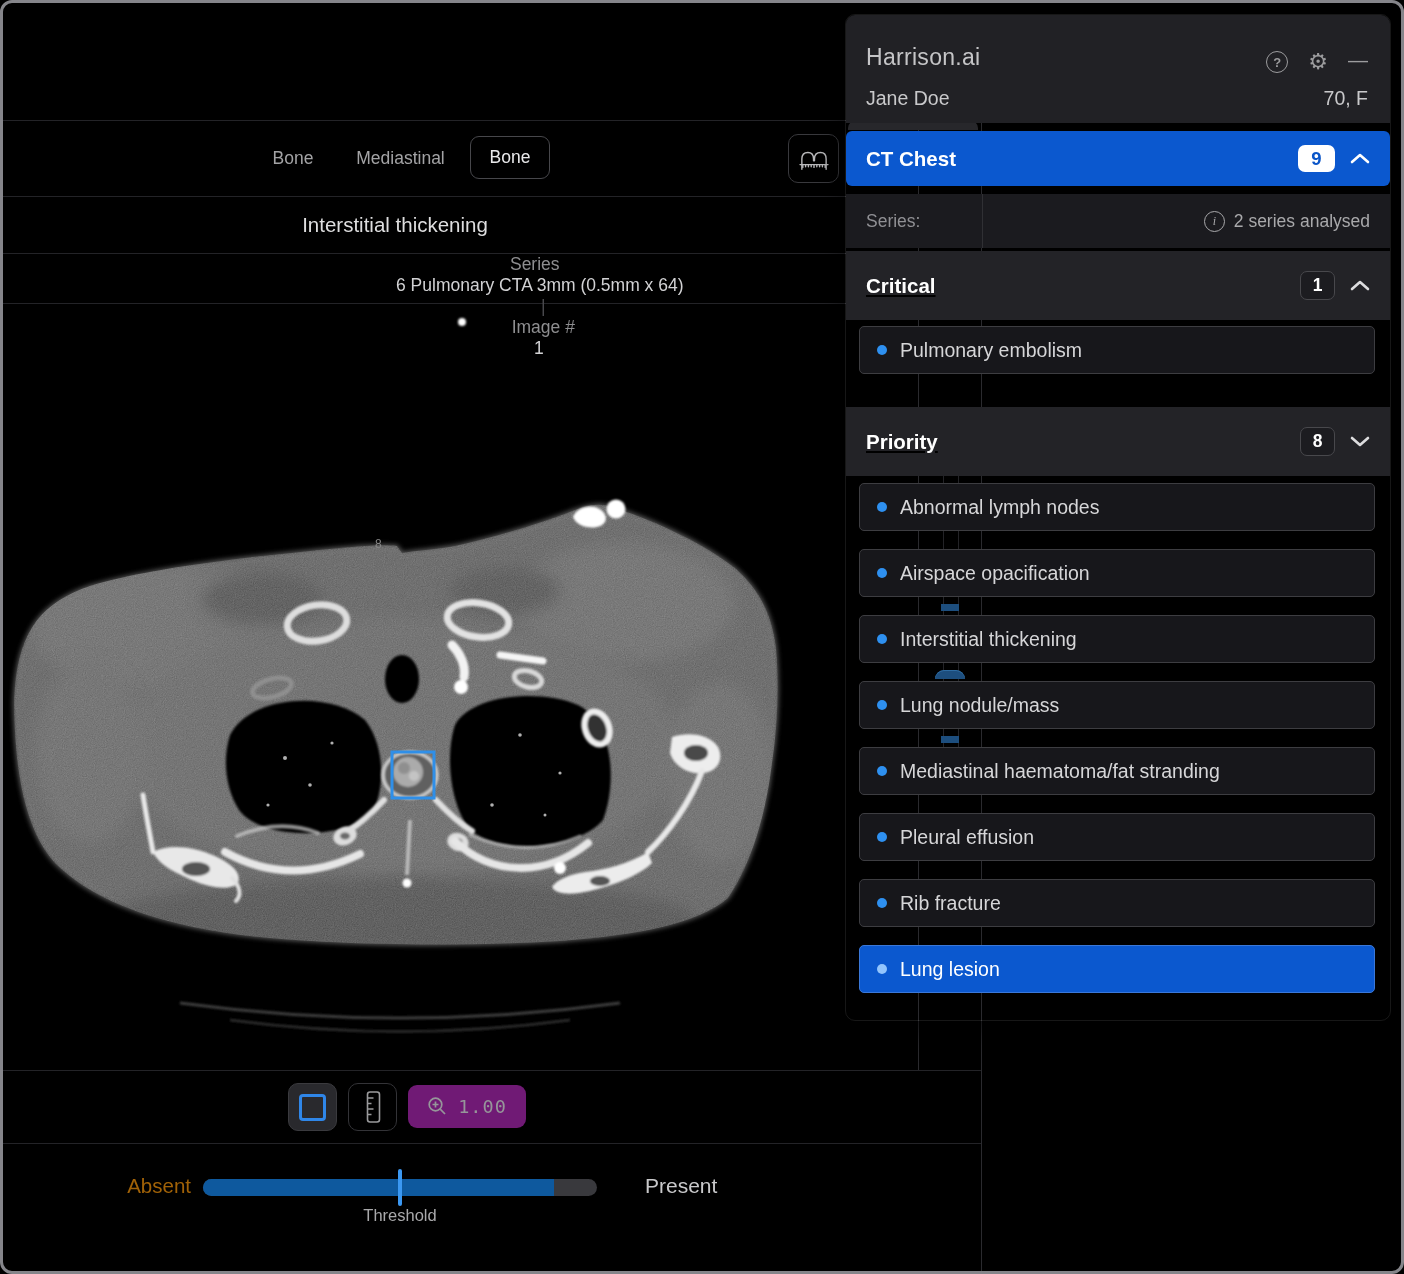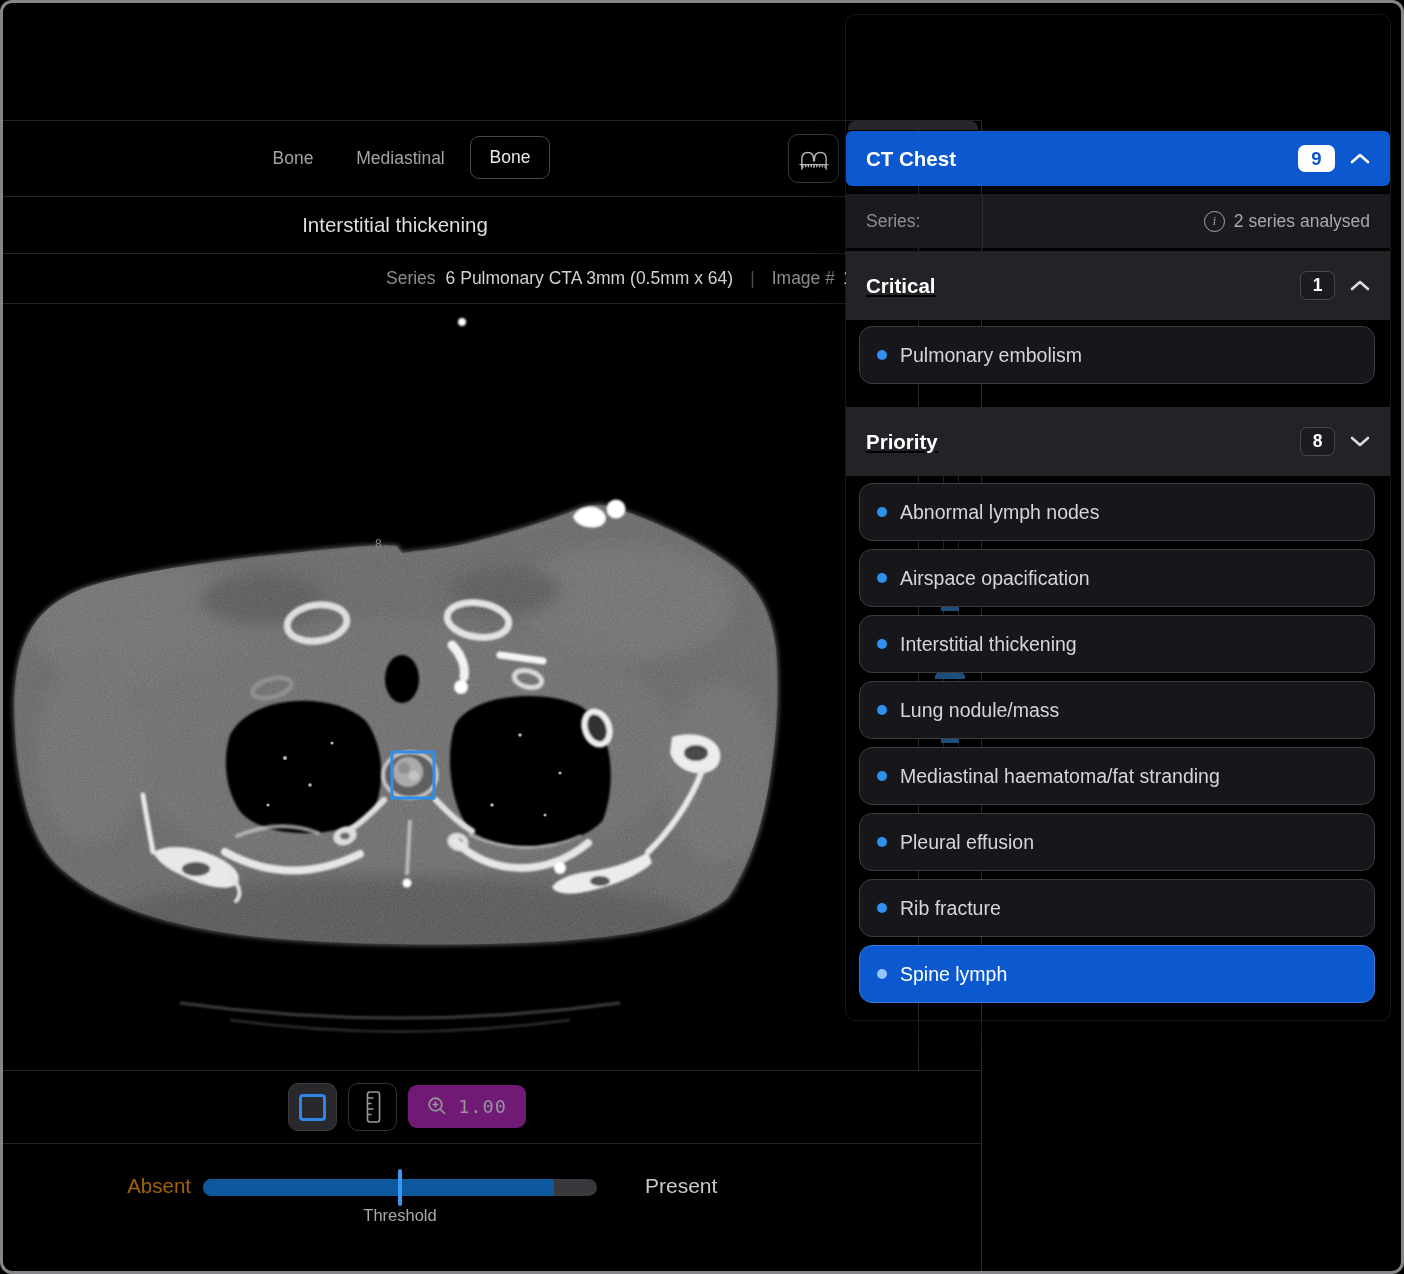--- a/index.html
+++ b/index.html
@@ -30,21 +30,21 @@
   [data-name="tab-bone"]{left:470px;top:136px;width:78px;height:41px;
        border:1.5px solid #47474b;border-radius:9px;color:#e9e9eb;}
   [data-name="measure-button"]{left:788px;top:134px;width:49px;height:47px;
        border:1.5px solid #39393d;border-radius:10px;display:flex;align-items:center;
        justify-content:center;color:#b9b9bb;z-index:2;}
 
   [data-name="finding-title"]{left:0;top:197px;width:790px;height:55px;display:flex;
        align-items:center;justify-content:center;color:#dededf;font-size:20.5px;z-index:2;}
 
   [data-name="series-bar"]{left:386px;top:254px;height:48px;display:flex;
-       align-items:center;z-index:2;white-space:nowrap;}
+       align-items:center;z-index:2;white-space:nowrap;flex-direction:column;}
   .ser-label{color:#8e8e90;font-size:17.5px;}
   .ser-value{color:#d2d2d4;font-size:17.5px;margin-left:10px;}
   .ser-div{color:#4a4a4e;font-size:17.5px;margin-left:17px;}
   .ser-imglabel{color:#8e8e90;font-size:17.5px;margin-left:17px;}
   .ser-imgvalue{color:#d2d2d4;font-size:17.5px;margin-left:8px;}
 
   
   [data-name="ct-viewport"]{left:0;top:303px;width:981px;height:767px;z-index:2;}
 
   
@@ -119,22 +119,22 @@
        font-size:12px;font-style:italic;font-family:"Liberation Serif",serif;}
 
   .sec-header{height:69px;background:#232327;display:flex;align-items:center;text-decoration:underline;}
   [data-name="critical-header"]{top:236px;}
   [data-name="priority-header"]{top:392px;}
   .sec-title{margin-left:20px;color:#fff;font-size:20.5px;font-weight:bold;}
   .count-badge-dark{min-width:33px;height:27px;background:#1c1c20;
        border:1px solid #48484c;border-radius:7px;color:#fff;font-weight:bold;
        font-size:17.5px;display:flex;align-items:center;justify-content:center;}
 
-  .finding-card{position:absolute;left:13px;width:516px;height:58px;background:#17171b;
-       border:1px solid #3d3d41;border-radius:13px;display:flex;align-items:center;
+  .finding-card{position:absolute;left:13px;width:516px;height:48px;background:#17171b;
+       border:1px solid #3d3d41;border-radius:5px;display:flex;align-items:center;
        padding-left:17px;box-sizing:border-box;cursor:pointer;}
   .finding-card .dot{width:10px;height:10px;border-radius:50%;background:#2e90f0;
        flex:0 0 auto;}
   .finding-card .lbl{margin-left:13px;color:#d6d6d8;font-size:19.5px;}
   .finding-card.selected{background:#0b58cf;border-color:#3b78d8;}
   .finding-card.selected .dot{background:#93c5fd;}
   .finding-card.selected .lbl{color:#fff;}
 </style>
 </head>
 <body>
@@ -317,20 +317,30 @@
 <div class="abs" data-name="threshold-absent-label">Absent</div>
 <div class="abs" data-name="threshold-track">
   <div data-name="threshold-fill" style="width: 89%;"></div>
   <div data-name="threshold-marker" style="left: calc(50% - 2px);"></div>
 </div>
 <div class="abs" data-name="threshold-present-label">Present</div>
 <div class="abs" data-name="threshold-caption">Threshold</div>
 
 <div class="abs" data-name="harrison-panel">
 
+  <div class="prel" data-name="panel-header">
+    <div data-name="brand-logo">Harrison.ai</div>
+    <div class="hdr-icons">
+      <span data-name="help-icon">?</span>
+      <span data-name="settings-icon">⚙</span>
+      <span data-name="minimize-icon">—</span>
+    </div>
+    <div data-name="patient-name">Jane Doe</div>
+    <div data-name="patient-age-sex">70, F</div>
+  </div>
 
   <div class="prel" data-name="study-bar">
     <span data-name="study-title">CT Chest</span>
     <span class="bar-right">
       <span data-name="study-count-badge">9</span>
       <span class="chev" data-name="chevron-up-icon">
         <svg width="20" height="11" viewBox="0 0 20 11">
             <polyline points="2,9 10,2 18,9" fill="none" stroke="currentColor" stroke-width="2.6" stroke-linecap="round" stroke-linejoin="round"></polyline>
           </svg>
       </span>
@@ -398,17 +408,17 @@
   <div class="finding-card" style="top:798px;" data-name="finding-item-pleural-effusion">
     <span class="dot" data-name="finding-bullet-icon"></span>
     <span class="lbl">Pleural effusion</span>
   </div>
   <div class="finding-card" style="top:864px;" data-name="finding-item-rib-fracture">
     <span class="dot" data-name="finding-bullet-icon"></span>
     <span class="lbl">Rib fracture</span>
   </div>
   <div class="finding-card selected" style="top:930px;" data-name="finding-item-spine-lesion">
     <span class="dot" data-name="finding-bullet-icon"></span>
-    <span class="lbl">Spine lymph</span>
+    <span class="lbl">Lung lesion</span>
   </div>
 </div>
 
 <div class="abs" data-name="window-frame"></div>
 
 </body></html>

